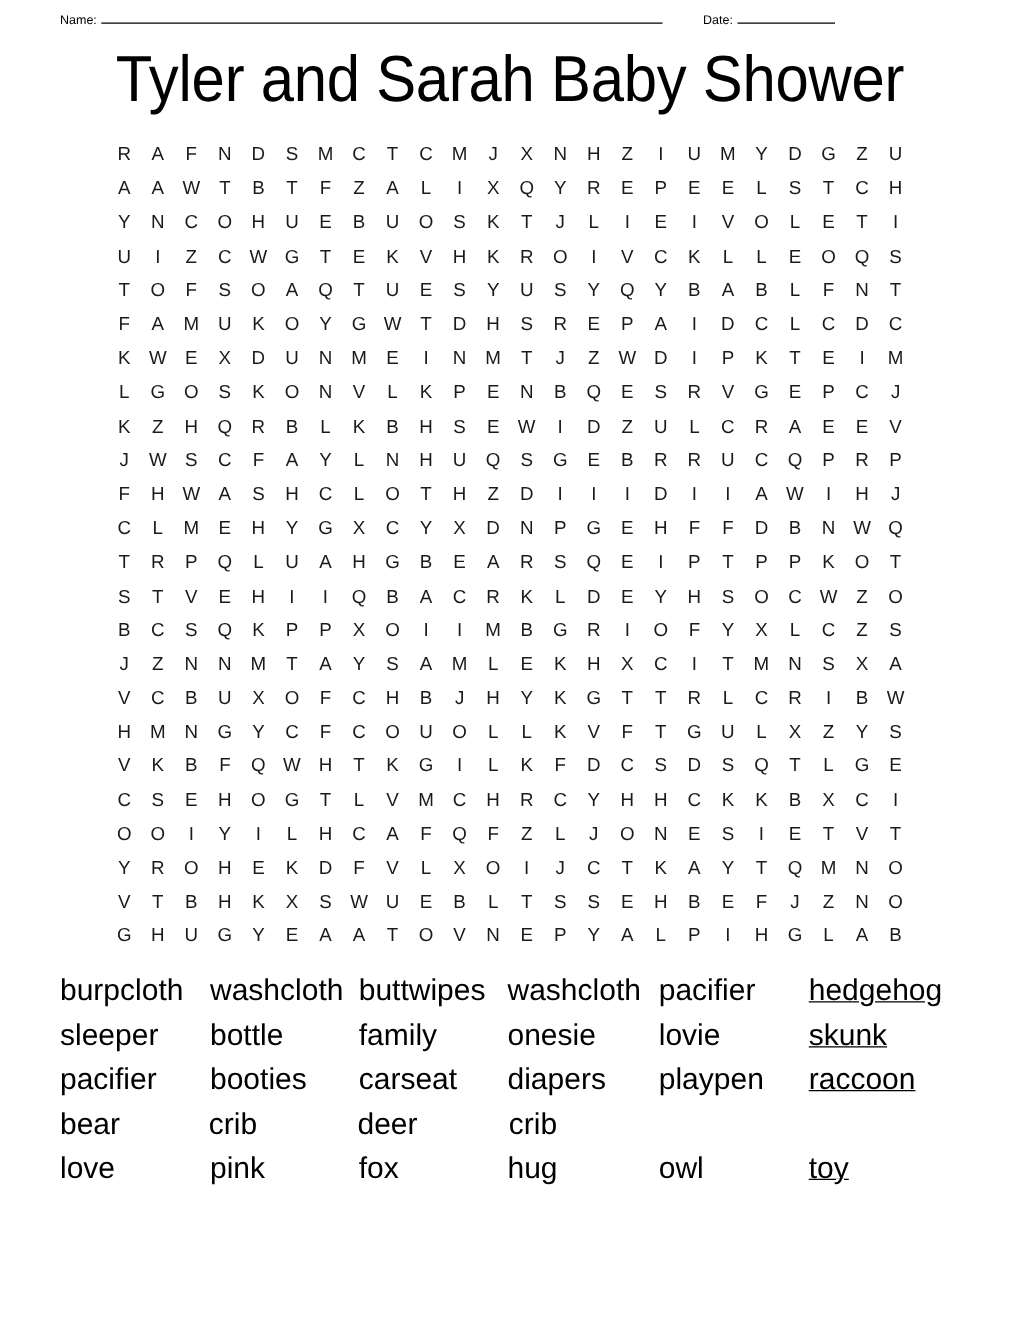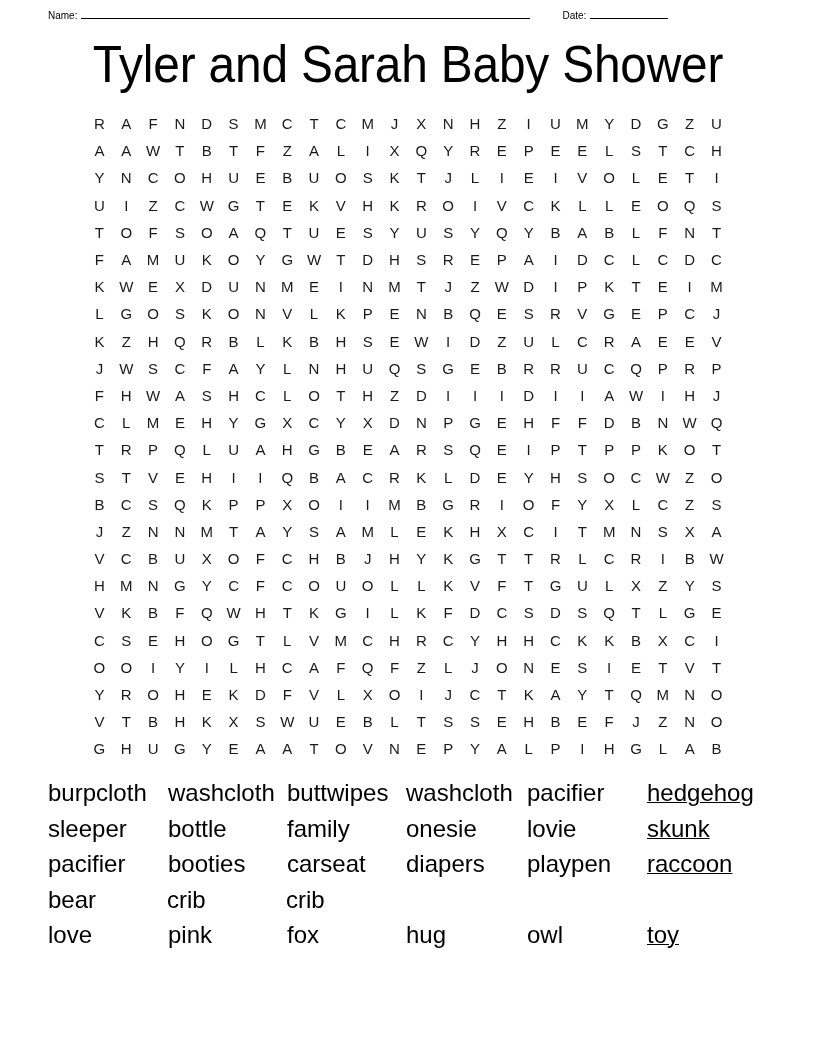--- a/index.html
+++ b/index.html
@@ -790,20 +790,21 @@
         <div class="wcol0"><span class="word">pacifier</span></div>
         <div class="wcol1"><span class="word">booties</span></div>
         <div class="wcol2"><span class="word">carseat</span></div>
         <div class="wcol3"><span class="word">diapers</span></div>
         <div class="wcol4"><span class="word">playpen</span></div>
         <div class="wcol5"><span class="word">raccoon</span></div>
       </div>
       <div class="word-row">
         <div class="wcol1"><span class="word">bear</span></div>
         <div class="wcol2"><span class="word">crib</span></div>
+        <div class="wcol3"><span class="word">deer</span></div>
         <div class="wcol4"><span class="word">crib</span></div>
       </div>
       <div class="word-row">
         <div class="wcol0"><span class="word">love</span></div>
         <div class="wcol1"><span class="word">pink</span></div>
         <div class="wcol2"><span class="word">fox</span></div>
         <div class="wcol3"><span class="word">hug</span></div>
         <div class="wcol4"><span class="word">owl</span></div>
         <div class="wcol5"><span class="word">toy</span></div>
       </div>

